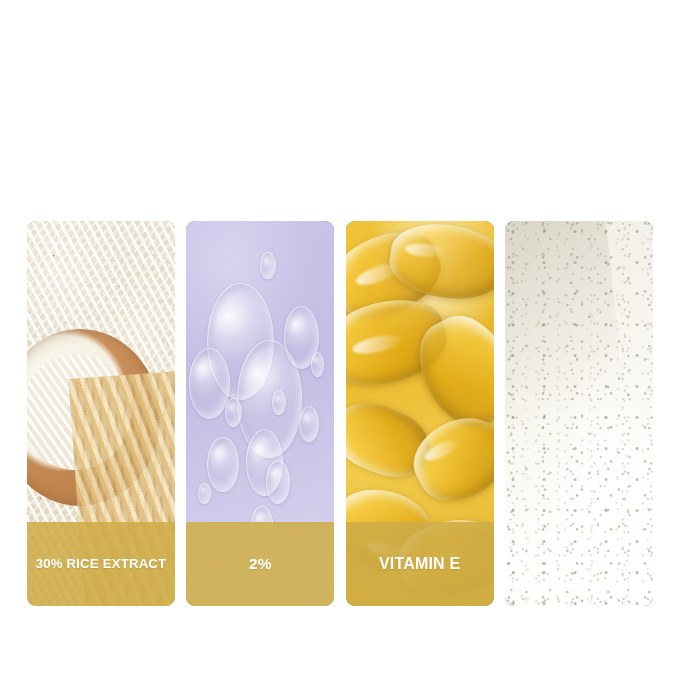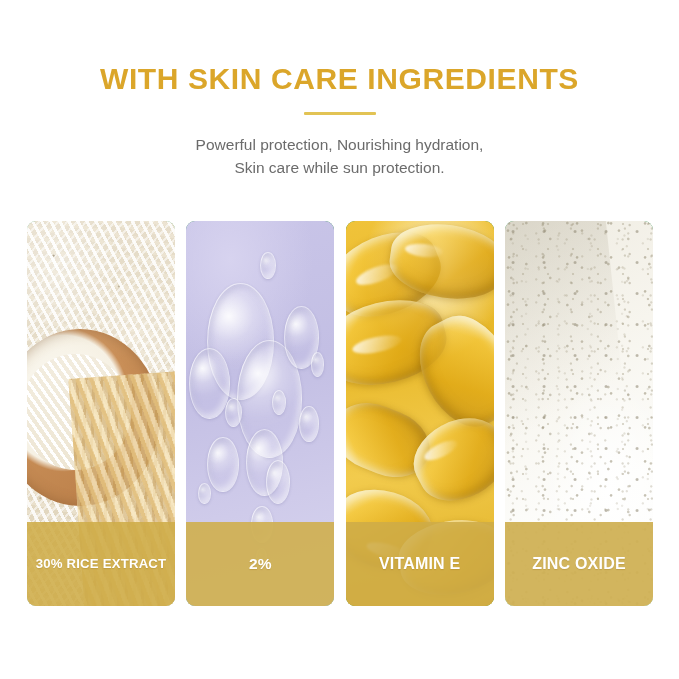--- a/index.html
+++ b/index.html
@@ -289,28 +289,20 @@
   .label-text.small  { font-size: 13.2px; }
   .label-text.medium { font-size: 15.5px; }
   .label-text.large  { font-size: 16px; }
   .label-line { display: block; white-space: nowrap; }
 </style>
 </head>
 <body>
 
 <div class="page">
 
-  <div class="header">
-    <h1 class="title">WITH SKIN CARE INGREDIENTS</h1>
-    <div class="divider"></div>
-    <p class="subtitle">
-      <span class="subtitle-line">Powerful protection,  Nourishing hydration,</span>
-      <span class="subtitle-line">Skin care while sun protection.</span>
-    </p>
-  </div>
 
   <div class="cards">
 
     <div class="card">
       <div class="photo">
         <div class="rice-base"></div>
         <div class="rice-grains"></div>
         <div class="rice-speck"></div>
         <div class="bowl">
           <div class="bowl-inner"></div>
@@ -373,21 +365,16 @@
         </div>
       </div>
     </div>
 
     <div class="card">
       <div class="photo">
         <div class="powder-base"></div>
         <div class="powder-shade"></div>
         <div class="powder-grit"></div>
       </div>
-      <div class="label-band opaque">
-        <div class="label-text large">
-          <span class="label-line">ZINC OXIDE</span>
-        </div>
-      </div>
     </div>
 
   </div>
 </div>
 
 </body></html>

